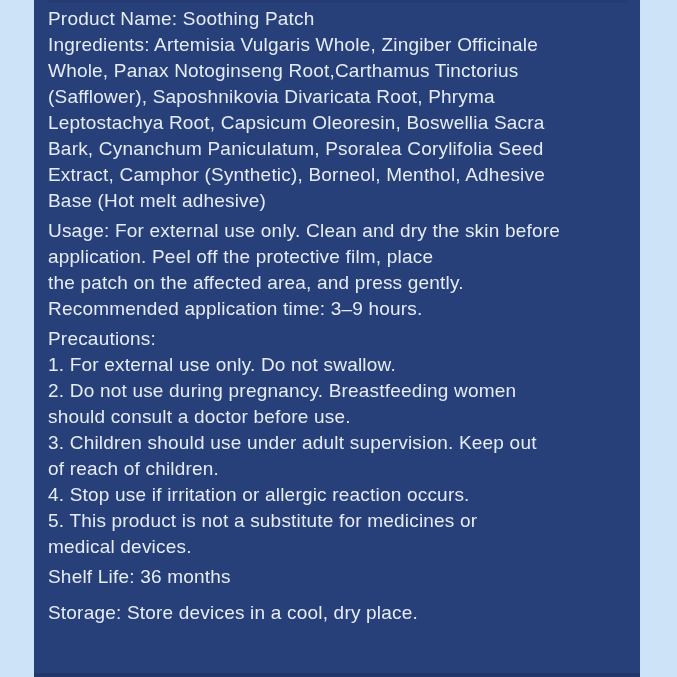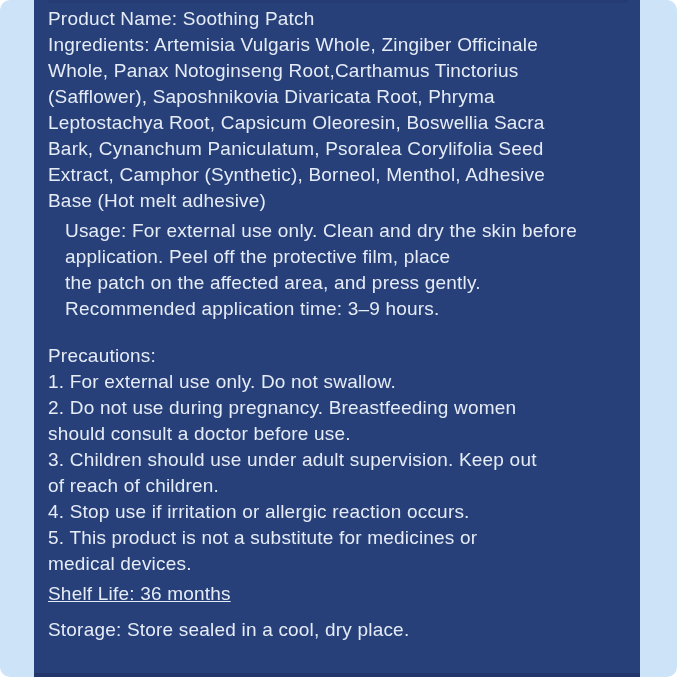--- a/index.html
+++ b/index.html
@@ -6,21 +6,20 @@
     margin: 0;
     padding: 0;
   }
   .screen {
     position: relative;
     width: 677px;
     height: 677px;
     background: #cde3f8;
     overflow: hidden;
     font-family: "Liberation Sans", "DejaVu Sans", sans-serif;
-    border-radius: 10px;
   }
   .panel {
     position: absolute;
     top: 0;
     bottom: 0;
     left: 34px;
     width: 606px;
     background: #27407a;
     box-sizing: border-box;
     padding: 6px 12px 0 14px;
@@ -30,23 +29,23 @@
     color: #e6ecf6;
     font-size: 19px;
     line-height: 26px;
     font-weight: 500;
     letter-spacing: 0.2px;
     white-space: pre;
     margin: 0;
   }
   .m-spec        { margin-top: 8px; }
   .m-ingredients { }
-  .m-usage       { margin-top: 4px; margin-left: 17px; }
-  .m-precautions { margin-top: 21px; }
-  .m-shelf       { margin-top: 4px; text-decoration: underline; }
+  .m-usage       { margin-top: 4px; }
+  .m-precautions { margin-top: 4px; }
+  .m-shelf       { margin-top: 4px; }
   .m-storage     { margin-top: 10px; }
   
   .top-artifact {
     position: absolute;
     top: 0;
     left: 14px;
     right: 12px;
     height: 3px;
     background: rgba(0, 0, 20, 0.18);
     opacity: 0.35;
@@ -88,17 +87,17 @@
 2. Do not use during pregnancy. Breastfeeding women
 should consult a doctor before use.
 3. Children should use under adult supervision. Keep out
 of reach of children.
 4. Stop use if irritation or allergic reaction occurs.
 5. This product is not a substitute for medicines or
 medical devices.</p>
 
     <p class="para m-shelf">Shelf Life: 36 months</p>
 
-    <p class="para m-storage">Storage: Store sealed in a cool, dry place.</p>
+    <p class="para m-storage">Storage: Store devices in a cool, dry place.</p>
 
     <div class="bottom-shade"></div>
   </div>
 </div>
 
 </body></html>

